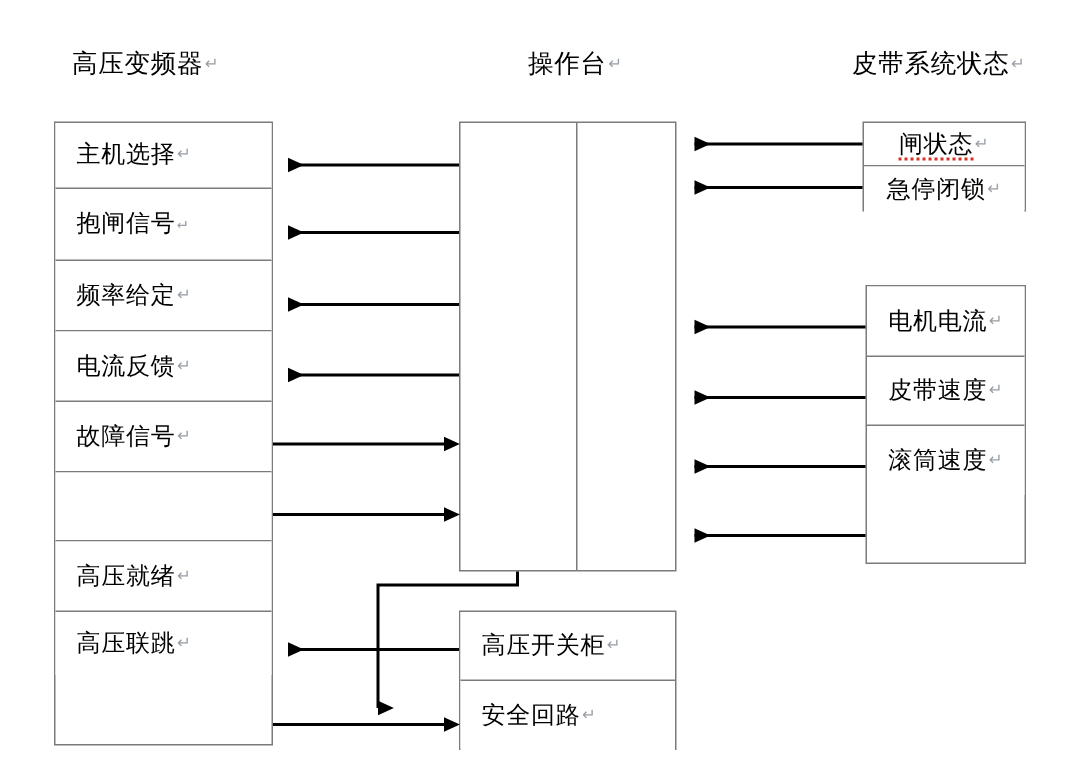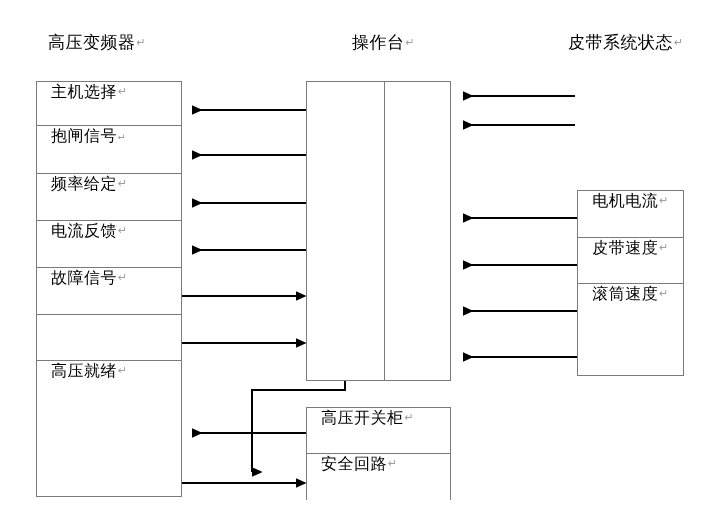--- a/index.html
+++ b/index.html
@@ -34,21 +34,21 @@
     position: absolute;
     border: 1px solid #7b7b7b;
     box-sizing: border-box;
     background: #ffffff;
   }
   .cell {
     position: relative;
     box-sizing: border-box;
     border-bottom: 1px solid #7b7b7b;
     display: flex;
-    align-items: flex-start;
+    align-items: center;
     background: #ffffff;
   }
   .cell:last-child {
     border-bottom: none;
   }
   .cell .txt {
     font-size: 16px;
     color: #000000;
     padding-left: 14px;
     white-space: nowrap;
@@ -102,26 +102,37 @@
     </div>
     <div class="cell" style="height:47px;">
       <span class="txt"><span>故障信号</span><span class="pilcrow">↵</span></span>
     </div>
     <div class="cell" style="height:46px;">
       <span class="txt"></span>
     </div>
     <div class="cell" style="height:47px;">
       <span class="txt"><span>高压就绪</span><span class="pilcrow">↵</span></span>
     </div>
+    <div class="cell" style="height:42px;">
+      <span class="txt"><span>高压联跳</span><span class="pilcrow">↵</span></span>
+    </div>
   </div>
 
   <div class="boxgroup" style="left:306px; top:81px; width:145px; height:300px;">
     <div style="position:absolute; left:77px; top:0; width:1px; height:100%; background:#7b7b7b;"></div>
   </div>
 
+  <div class="boxgroup" style="left:575px; top:81px; width:109px; height:60px;">
+    <div class="cell center" style="height:29px;">
+      <span class="txt"><span class="misspelled">闸状态</span><span class="pilcrow">↵</span></span>
+    </div>
+    <div class="cell center" style="height:31px;">
+      <span class="txt"><span>急停闭锁</span><span class="pilcrow">↵</span></span>
+    </div>
+  </div>
 
   <div class="boxgroup" style="left:577px; top:190px; width:107px; height:186px;">
     <div class="cell center" style="height:47px;">
       <span class="txt"><span>电机电流</span><span class="pilcrow">↵</span></span>
     </div>
     <div class="cell center" style="height:46px;">
       <span class="txt"><span>皮带速度</span><span class="pilcrow">↵</span></span>
     </div>
     <div class="cell center" style="height:46px;">
       <span class="txt"><span>滚筒速度</span><span class="pilcrow">↵</span></span>

